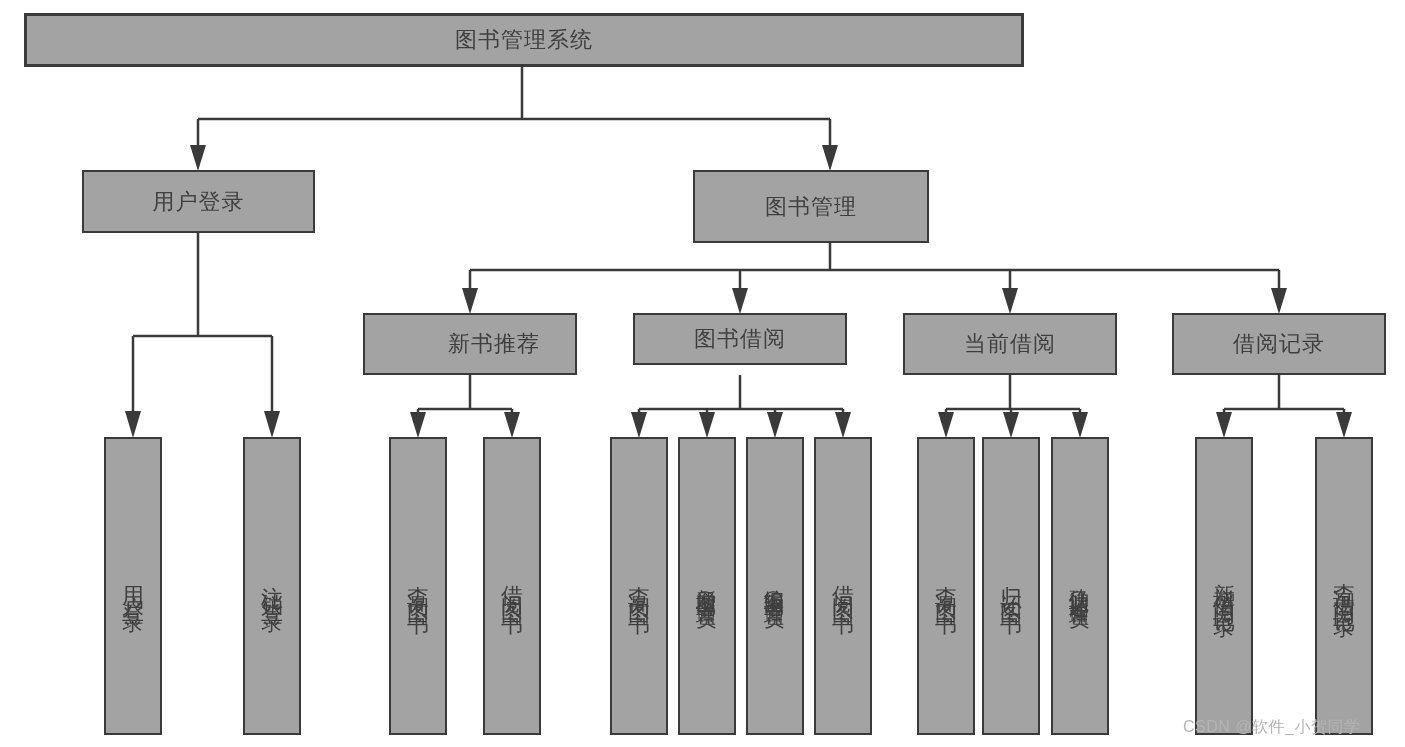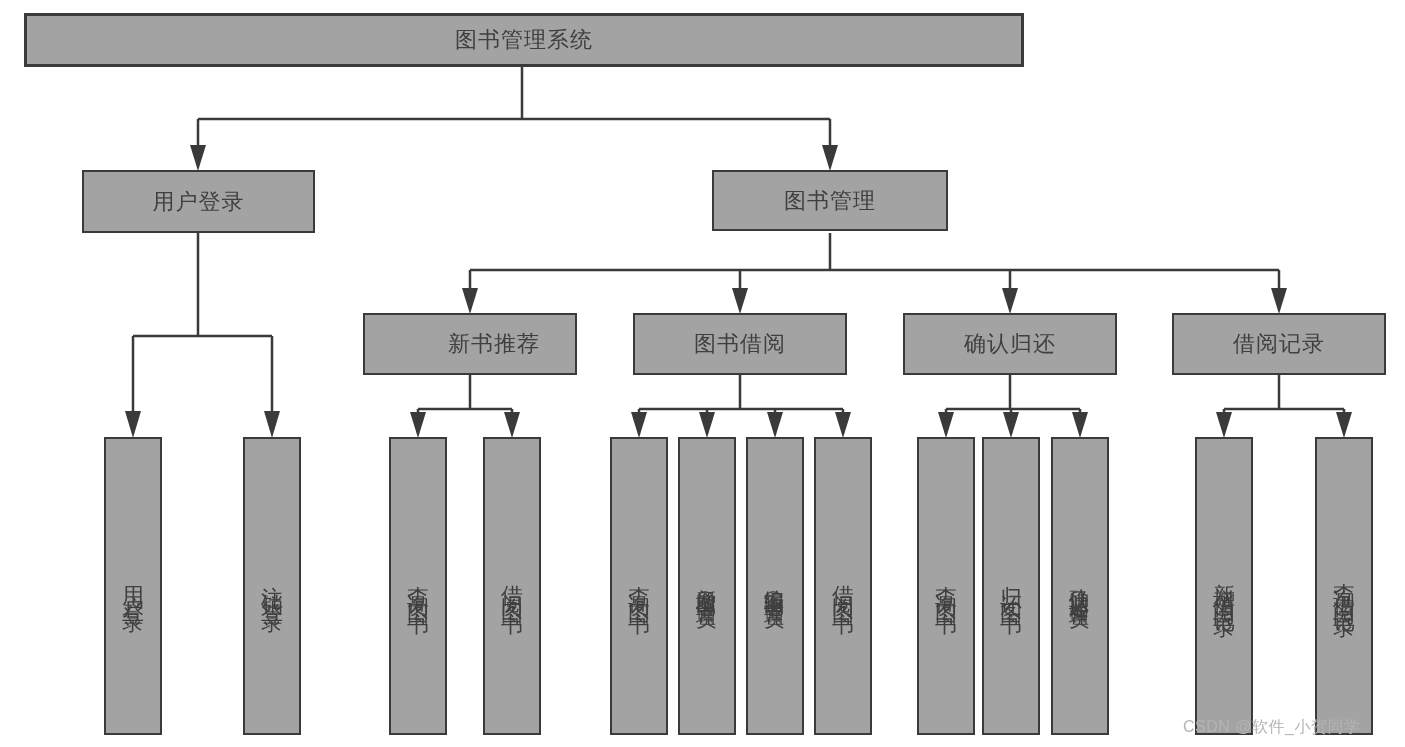--- a/index.html
+++ b/index.html
@@ -24,24 +24,24 @@
     background:#a3a3a3;
     display:flex;align-items:center;justify-content:center;
     color:var(--text);
     font-size:22px;
     letter-spacing:1px;
   }
   
   .n-root{left:24px;top:13px;width:1000px;height:54px;border-width:3px;}
   
   .n-login{left:82px;top:170px;width:233px;height:63px;}
-  .n-mgmt{left:712px;top:170px;width:236px;height:61px;text-align:center;}
+  .n-mgmt{left:693px;top:170px;width:236px;height:73px;text-align:center;}
   
   .n-l3-0{left:363px;top:313px;width:214px;height:62px;padding-left:48px;}
-  .n-l3-1{left:633px;top:313px;width:214px;height:62px;}
+  .n-l3-1{left:633px;top:313px;width:214px;height:52px;}
   .n-l3-2{left:903px;top:313px;width:214px;height:62px;}
   .n-l3-3{left:1172px;top:313px;width:214px;height:62px;}
   
   .leaf{top:437px;width:58px;height:298px;}
   .lf-a1{left:104px;} .lf-a2{left:243px;}
   .lf-b1{left:389px;} .lf-b2{left:483px;}
   .lf-c1{left:610px;} .lf-c2{left:678px;} .lf-c3{left:746px;} .lf-c4{left:814px;}
   .lf-d1{left:917px;} .lf-d2{left:982px;} .lf-d3{left:1051px;}
   .lf-e1{left:1195px;} .lf-e2{left:1315px;}
   .v{
@@ -125,21 +125,21 @@
     <span>图书管理</span>
   </div>
 
   <div class="box n-l3-0">
     <span>新书推荐</span>
   </div>
   <div class="box n-l3-1">
     <span>图书借阅</span>
   </div>
   <div class="box n-l3-2">
-    <span>确认归还</span>
+    <span>当前借阅</span>
   </div>
   <div class="box n-l3-3">
     <span>借阅记录</span>
   </div>
 
   <div class="box leaf lf-a1">
     <span class="v s4">用户登录</span>
   </div>
   <div class="box leaf lf-a2">
     <span class="v s4">注销登录</span>

